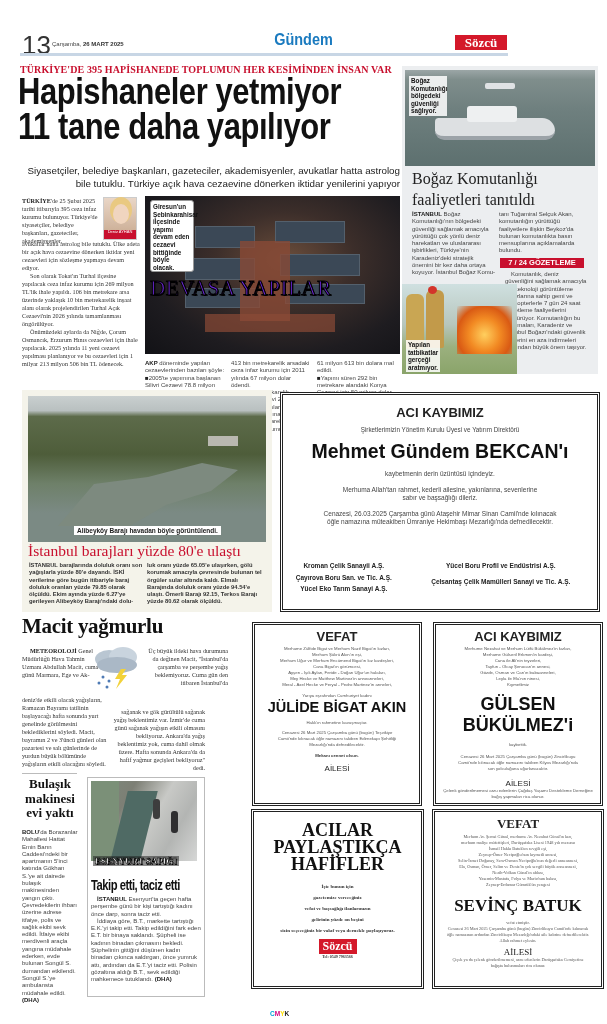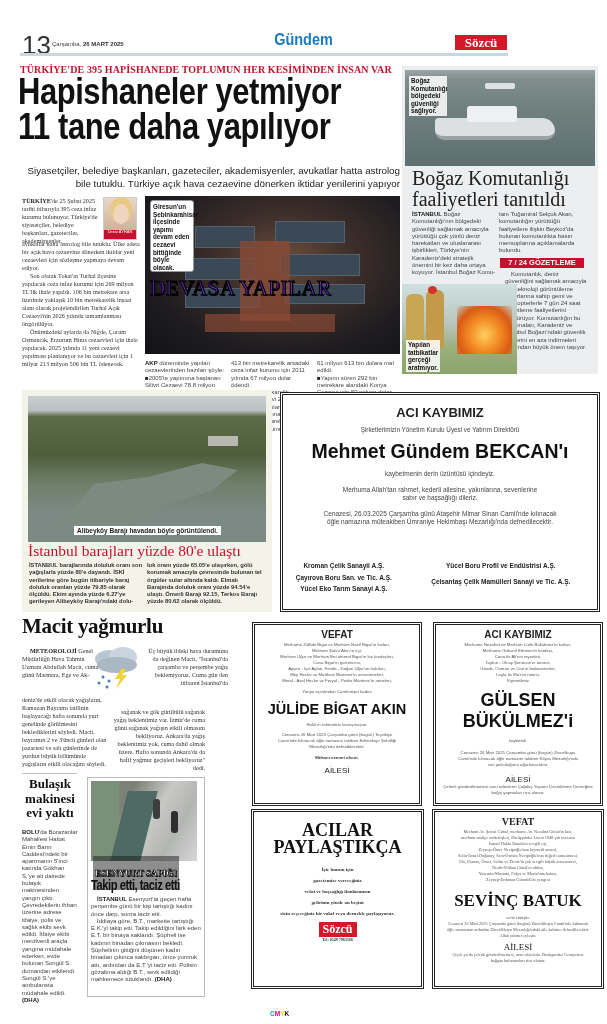--- a/index.html
+++ b/index.html
@@ -30,21 +30,21 @@
 #prisonimg{left:145px;top:196px;width:255px;height:158px;background:radial-gradient(ellipse at 55% 40%,#6a4d3b 0,#3c2e2a 35%,#1e1c20 70%,#121216 100%);overflow:hidden}
 #prisonimg .blk{position:absolute;background:#3b4856;border:1px solid #54606c}
 #prisonimg .roof{position:absolute;background:#8a4a36}
 #capbox{left:150px;top:200px;width:44px;height:72px;background:#fff;border:1px solid #999;border-radius:3px;font-size:6.3px;line-height:7.6px;font-weight:bold;padding:2px;color:#111}
 #devasa{left:150px;top:276px;font-size:21px;font-weight:normal;color:#6d28d9;font-family:"Liberation Serif",serif;-webkit-text-stroke:1px #000;text-shadow:1px 1px 0 #000;letter-spacing:.5px}
 .col3{top:360px;width:80px}
 
 #bogazbg{left:402px;top:66px;width:196px;height:308px;background:#eceef0}
 #boatimg{left:405px;top:70px;width:190px;height:96px;background:linear-gradient(#9ba6a6 0,#7f8e8c 10%,#6f807f 40%,#5d706f 100%);overflow:hidden}
 #boatcap{left:409px;top:76px;font-size:6.3px;line-height:7.6px;font-weight:bold;color:#111;background:rgba(255,255,255,.85);padding:1px 2px}
-#bogazhead{left:412px;top:168px;width:185px;font-size:20px;line-height:21px;color:#222}
+#bogazhead{left:412px;top:168px;width:185px;font-size:16px;line-height:21px;color:#222}
 #bogaztxt1{left:412px;top:211px;width:84px}
 #bogaztxt2{left:499px;top:211px;width:84px}
 #gozetleme{left:500px;top:258px;width:84px;height:10px;background:#c8102e;color:#fff;font-size:7.5px;line-height:10px;font-weight:bold;text-align:center}
 #fireimg{left:402px;top:284px;width:115px;height:90px;background:linear-gradient(180deg,#cfe0e0 0,#b7c6bd 45%,#9bb07e 70%,#8aa46a 100%);overflow:hidden}
 #firecap{left:406px;top:340px;font-size:6.3px;line-height:7.6px;font-weight:bold;color:#111;background:rgba(255,255,255,.85);padding:1px 2px}
 #bogaztxt3{left:505px;top:272px;width:82px}
 
 #dambox{left:22px;top:390px;width:250px;height:222px;background:#f4f3ea}
 #damimg{left:28px;top:396px;width:238px;height:146px;background:linear-gradient(180deg,#c9cfcf 0,#b9c0c0 10%,#5d6b4a 14%,#4e5d3a 40%,#6e8069 60%,#7b8a84 80%);overflow:hidden}
 #damcap{left:74px;top:526px;font-size:6.5px;font-weight:bold;background:#fff;padding:1px 3px;color:#222}
@@ -65,26 +65,26 @@
 #cloud{left:87px;top:645px;width:60px;height:47px}
 #bay2{left:148px;top:647px;width:80px;text-align:right}
 #bay2b{left:114px;top:708px;width:90px}
 #bayrule{left:22px;top:773px;width:55px;height:1px;background:#bbb}
 
 #bulhead{left:22px;top:777px;width:56px;text-align:center;font-size:13px;line-height:14.5px;font-weight:bold;color:#111;font-family:"Liberation Serif",serif}
 #bultxt{left:22px;top:829px;width:56px}
 
 #esbox{left:87px;top:777px;width:118px;height:220px;border:1px solid #bbb;background:#fff}
 #esimg{left:91px;top:781px;width:106px;height:80px;background:linear-gradient(120deg,#7c8b7d 0,#7d7f75 30%,#c8c9c6 55%,#b3b5b3 75%,#d6d7d6 100%);overflow:hidden}
-#esbanner{left:93px;top:856px;font-size:9px;font-weight:bold;color:#fff;font-family:"Liberation Serif",serif;-webkit-text-stroke:.5px #000;text-shadow:1px 1px 0 #000;background:rgba(30,30,30,.5);padding:12px 2px}
+#esbanner{left:93px;top:856px;font-size:9px;font-weight:bold;color:#fff;font-family:"Liberation Serif",serif;-webkit-text-stroke:.5px #000;text-shadow:1px 1px 0 #000;background:rgba(30,30,30,.5);padding:0 2px}
 #eshead{left:91px;top:877px;width:110px;font-size:14px;font-weight:bold;color:#111;letter-spacing:-0.6px;transform:scaleX(.8);transform-origin:left top;white-space:nowrap}
 #estxt{left:91px;top:896px;width:110px}
 
 .obit{position:absolute;border:3px double #222;background:#fff;text-align:center}
-.obit .h{font-size:10px;font-weight:bold;color:#222;margin-top:4px}
+.obit .h{font-size:13px;font-weight:bold;color:#222;margin-top:4px}
 .obit .p{font-size:4.3px;line-height:6px;color:#555}
 .obit .n{font-weight:bold;color:#111}
 .obit .f{font-size:8px;font-weight:normal;color:#222}
 #obit2{left:252px;top:622px;width:170px;height:184px}
 #obit3{left:433px;top:622px;width:170px;height:184px}
 #obit4{left:251px;top:809px;width:173px;height:180px}
 #obit5{left:432px;top:809px;width:172px;height:180px}
 #obit4 .big{font-family:"Liberation Serif",serif;font-size:18px;line-height:17px;font-weight:bold;color:#111;margin-top:10px}
 #obit4 .ln{font-family:"Liberation Serif",serif;font-size:5px;font-weight:bold;line-height:11px;color:#333}
 #obit4 .lg{display:inline-block;background:#d4182a;color:#fff;font-family:"Liberation Serif",serif;font-weight:bold;font-size:12px;padding:0 4px;margin-top:3px}
@@ -237,21 +237,21 @@
   <div class="p" style="margin-top:2px">
     <div>Merhume Zülfide Bigat ve Merhum Nazif Bigat'ın kızları,</div>
     <div>Merhum Şükrü Akın'ın eşi,</div>
     <div>Merhum Uğur ve Merhum Encümend Bigat'ın kız kardeşleri,</div>
     <div>Cana Bigat'ın görümcesi,</div>
     <div>Ayşen - Işık Aylan, Feride - Doğan Uğur'un halaları,</div>
     <div>Mey Hecke ve Matthew Martinez'in anneanneleri,</div>
     <div>Meral - Axel Hecke ve Feryal - Pedro Martinez'in anneleri,</div>
   </div>
   <div class="p" style="margin-top:5px">Yarıya eşrafından Cumhuriyet kadını</div>
-  <div class="n" style="font-size:14.5px;margin-top:6px">JÜLİDE BİGAT AKIN</div>
+  <div class="n" style="font-size:14.5px;margin-top:0">JÜLİDE BİGAT AKIN</div>
   <div class="p" style="margin-top:5px">Hakk'ın rahmetine kavuşmuştur.</div>
   <div class="p" style="margin-top:4px;padding:0 20px">Cenazesi 26 Mart 2025 Çarşamba günü (bugün) Teşvikiye Camii'nde kılınacak öğle namazını takiben Edirnekapı Şehitliği Mezarlığı'nda defnedilecektir.</div>
   <div class="p" style="margin-top:5px;font-weight:bold;color:#333">Mekanı cennet olsun.</div>
   <div class="f" style="margin-top:5px">AİLESİ</div>
 </div>
 
 <div class="obit" id="obit3">
   <div class="h">ACI KAYBIMIZ</div>
   <div class="p" style="margin-top:2px">
     <div>Merhume Nezahat ve Merhum Lütfü Bükülmez'in kızları,</div>
@@ -266,20 +266,21 @@
   <div class="p" style="margin-top:6px">kaybettik.</div>
   <div class="p" style="margin-top:6px;padding:0 20px">Cenazesi 26 Mart 2025 Çarşamba günü (bugün) Zincirlikuyu Camii'nde kılınacak öğle namazını takiben Kilyos Mezarlığı'nda son yolculuğuna uğurlanacaktır.</div>
   <div class="f" style="margin-top:7px">AİLESİ</div>
   <div class="p" style="padding:0 4px">Çelenk gönderilmemesi arzu edenlerin Çağdaş Yaşamı Destekleme Derneğine bağış yapmaları rica olunur.</div>
 </div>
 
 <div class="obit" id="obit4">
   <div class="big">
     <div>ACILAR</div>
     <div>PAYLAŞTIKÇA</div>
+    <div>HAFİFLER</div>
   </div>
   <div class="ln" style="margin-top:8px">
     <div>İşte bunun için</div>
     <div>gazetemize vereceğiniz</div>
     <div>vefat ve başsağlığı ilanlarınızın</div>
     <div>gelirinin yüzde on beşini</div>
     <div style="white-space:nowrap">sizin seçeceğiniz bir vakıf veya dernekle paylaşıyoruz.</div>
   </div>
   <div class="lg">Sözcü</div>
   <div style="font-size:4px;font-weight:bold;color:#333;font-family:'Liberation Serif',serif">Tel: 0549 7963566</div>

